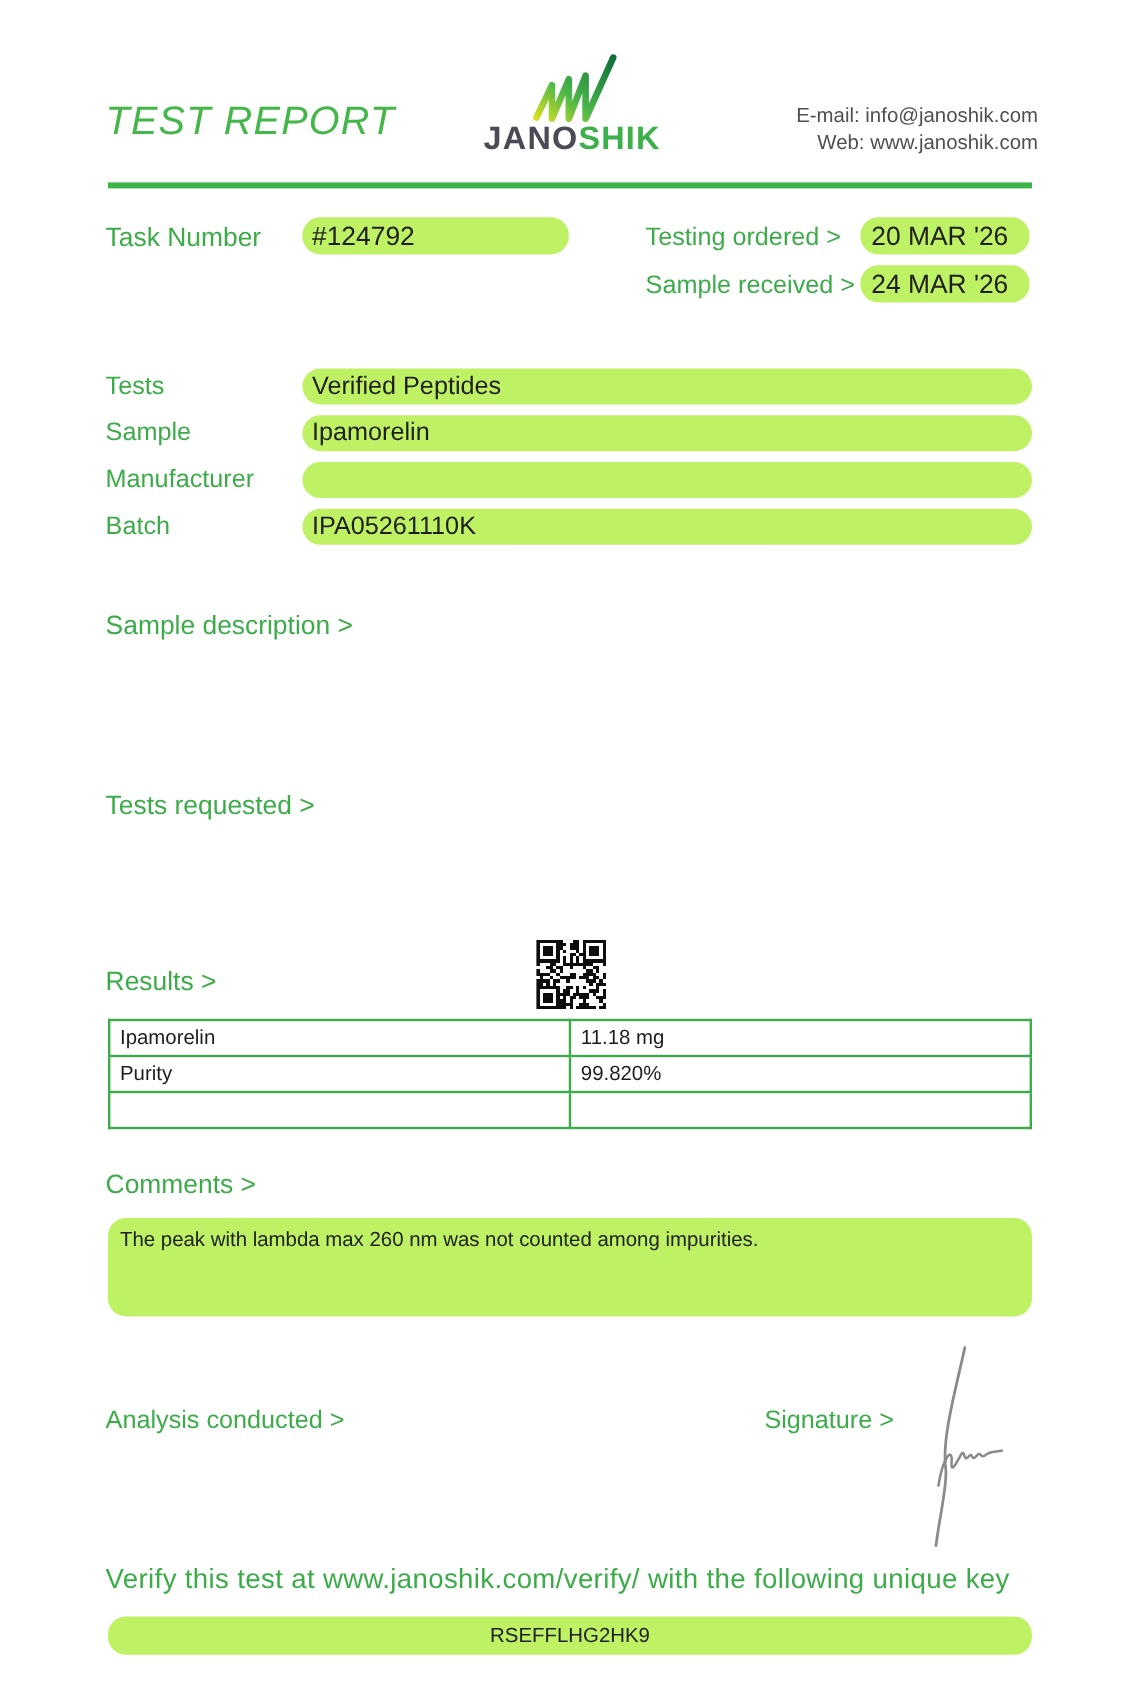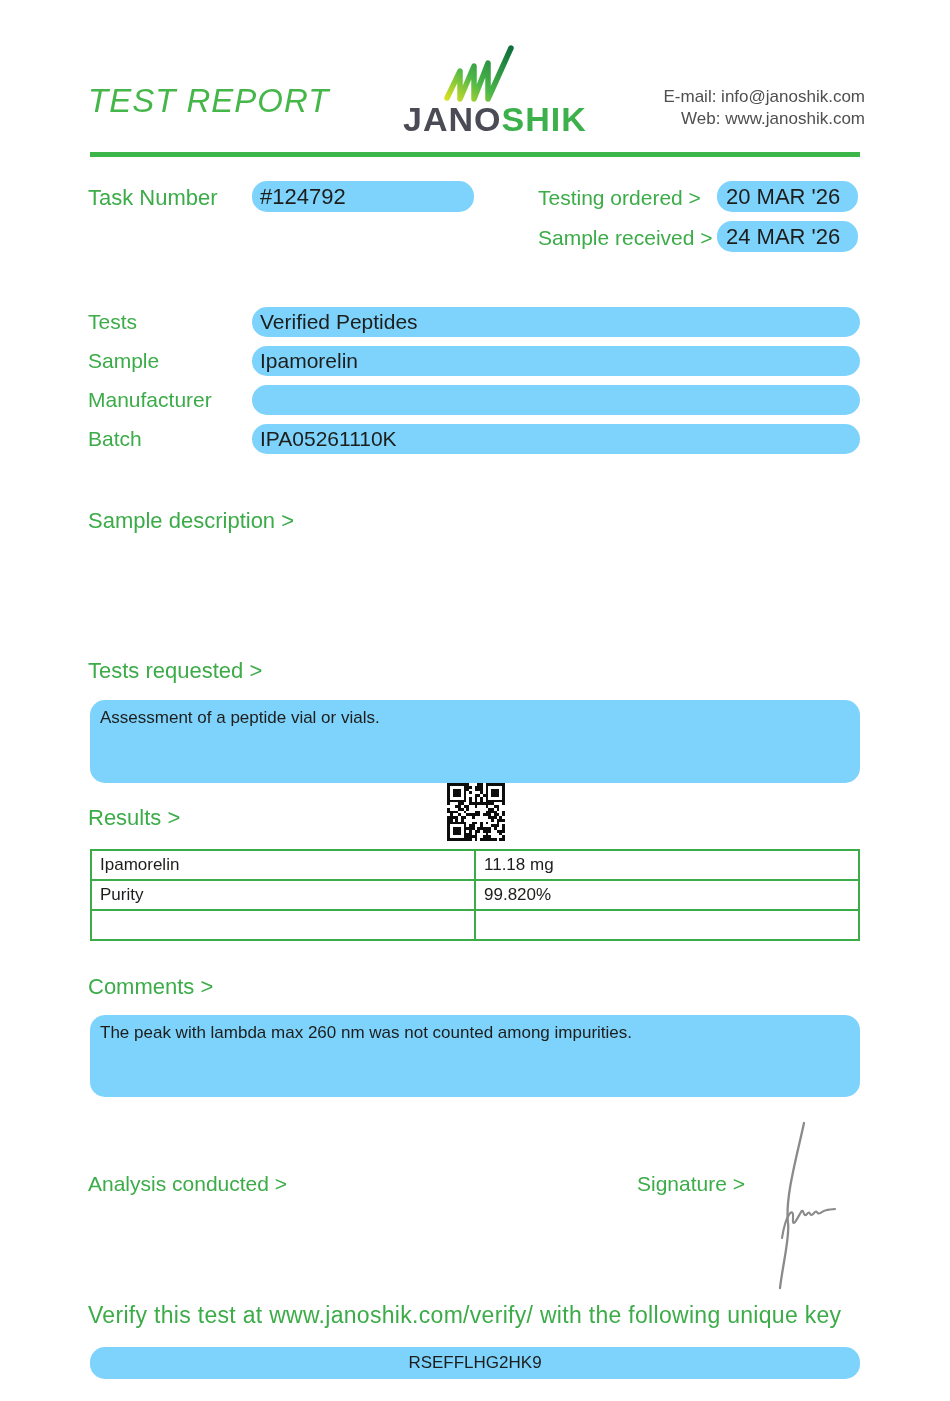--- a/index.html
+++ b/index.html
@@ -7,28 +7,28 @@
   body { font-family:"Liberation Sans", sans-serif; }
   .page {
     position:relative; width:950px; height:1401px; margin:0 auto;
     background:#ffffff; overflow:hidden;
   }
   .abs { position:absolute; }
 
   
   .title { left:88px; top:82px; font-size:33px; letter-spacing:1px; color:#45b649; font-weight:400;font-style:italic; }
   .logo-icon { left:440px; top:42px; }
-  .logo-text { left:403px; top:100px; width:146px; text-align:right; font-size:34px; font-weight:700; letter-spacing:1px; color:#4b4b55; }
+  .logo-text { left:403px; top:100px; width:146px; text-align:right; font-size:27px; font-weight:700; letter-spacing:1px; color:#4b4b55; }
   .logo-text .green { color:#3cb04a; }
   .contact { right:85px; top:86px; text-align:right; font-size:17px; line-height:22px; color:#4f4f4f; }
   .rule { left:90px; top:152px; width:770px; height:5px; background:#3cb549; }
 
   
   .green-label { color:#3cac49; font-size:21px; }
-  .gray-box { background:#7dd3fc; color:#1d1d1b;border-radius:15px; }
+  .gray-box { background:#bef264; color:#1d1d1b;border-radius:15px; }
 
   
   .task-label { left:88px; top:185px; font-size:22px; }
   .task-box { left:252px; top:181px; width:222px; height:31px; font-size:22px; line-height:31px; padding-left:8px; }
   .ordered-label  { left:538px; top:186px; }
   .ordered-box  { left:717px; top:181px; width:141px; height:31px; font-size:22px; line-height:31px; padding-left:9px; }
   .received-label { left:538px; top:226px; }
   .received-box { left:717px; top:221px; width:141px; height:31px; font-size:22px; line-height:31px; padding-left:9px; }
 
   
@@ -105,21 +105,20 @@
 
   <div class="abs green-label detail-label" style="top:385px">Manufacturer</div>
   <div class="abs gray-box detail-box" style="top:385px"></div>
 
   <div class="abs green-label detail-label" style="top:424px">Batch</div>
   <div class="abs gray-box detail-box" style="top:424px">IPA05261110K</div>
 
   <div class="abs green-label sec-heading h-sampledesc">Sample description &gt;</div>
 
   <div class="abs green-label sec-heading h-tests">Tests requested &gt;</div>
-  <div class="abs gray-box sec-box b-tests">Assessment of a peptide vial or vials.</div>
 
   <div class="abs green-label sec-heading h-results">Results &gt;</div>
   <svg class="abs qr" id="qr" viewBox="0 0 21 21" shape-rendering="crispEdges">
       <rect x="0" y="0" width="1" height="1" fill="#0d0d0d"></rect>
       <rect x="1" y="0" width="1" height="1" fill="#0d0d0d"></rect>
       <rect x="2" y="0" width="1" height="1" fill="#0d0d0d"></rect>
       <rect x="3" y="0" width="1" height="1" fill="#0d0d0d"></rect>
       <rect x="4" y="0" width="1" height="1" fill="#0d0d0d"></rect>
       <rect x="5" y="0" width="1" height="1" fill="#0d0d0d"></rect>
       <rect x="6" y="0" width="1" height="1" fill="#0d0d0d"></rect>

